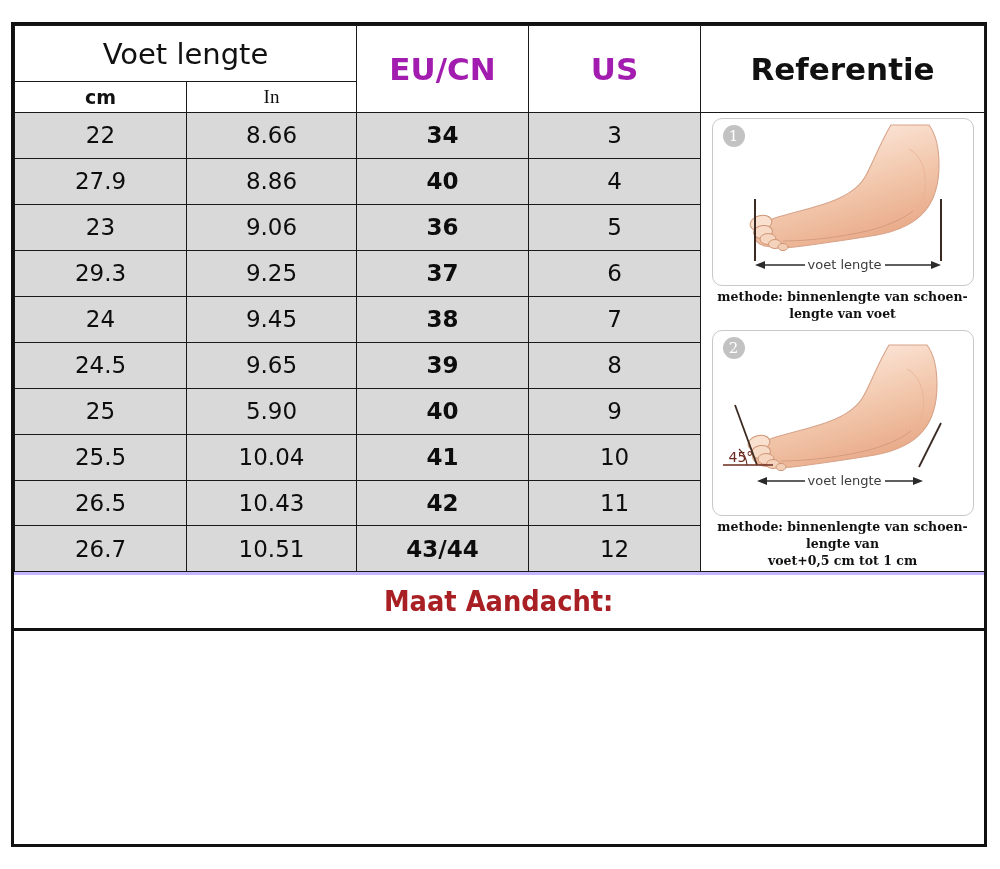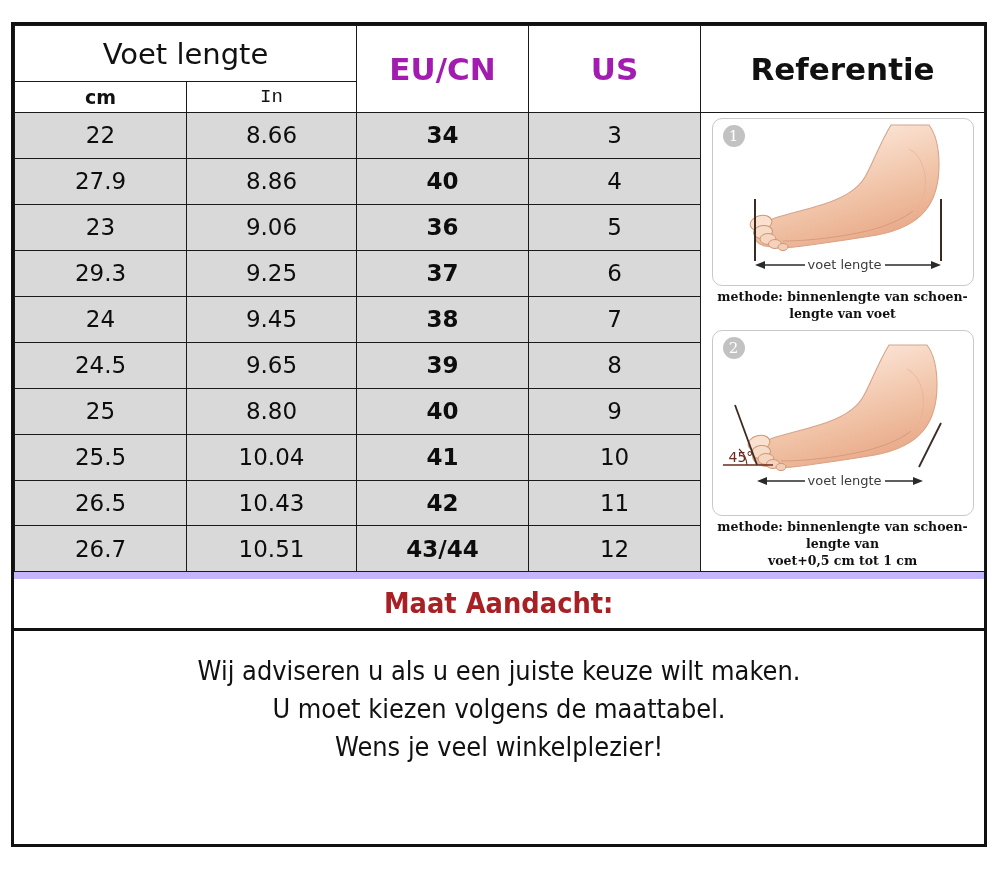--- a/index.html
+++ b/index.html
@@ -84,21 +84,21 @@
   }
   .hdr-sub {
     height: 30px;
     font-size: 19px;
     font-weight: bold;
     color: #111;
     background: #ffffff;
   }
   .hdr-sub.thin {
     font-weight: normal;
-    font-family: Liberation Mono, monospace;
+    font-family: Liberation Serif, serif;
   }
   .hdr-tall {
     font-size: 31px;
     color: #a21caf;
     background: #ffffff;
   }
   .hdr-ref {
     font-size: 31px;
     color: #111;
     background: #ffffff;
@@ -193,21 +193,21 @@
     text-align: center;
     line-height: 1.35;
     padding: 3px 4px 2px 4px;
     width: 100%;
     box-sizing: border-box;
   }
 
   
   .attention-band {
     height: 59px;
-    border-top: 7px solid #c4b5fd;
+    border-top: 3px solid #c4b5fd;
     border-bottom: 3px solid #111111;
     display: flex;
     align-items: center;
     justify-content: center;
     background: #ffffff;
     box-sizing: border-box;
   }
   .attention-text {
     font-family: "DejaVu Sans", sans-serif;
     font-weight: bold;
@@ -389,21 +389,21 @@
           <td>7</td>
         </tr>
         <tr class="data-row">
           <td>24.5</td>
           <td>9.65</td>
           <td class="bold-cell">39</td>
           <td>8</td>
         </tr>
         <tr class="data-row">
           <td>25</td>
-          <td>8.80</td>
+          <td>5.90</td>
           <td class="bold-cell">40</td>
           <td>9</td>
         </tr>
         <tr class="data-row">
           <td>25.5</td>
           <td>10.04</td>
           <td class="bold-cell">41</td>
           <td>10</td>
         </tr>
         <tr class="data-row">
@@ -419,20 +419,15 @@
           <td>12</td>
         </tr>
 
       </tbody>
     </table>
 
     <div class="attention-band">
       <div class="attention-text">Maat Aandacht:</div>
     </div>
 
-    <div class="notes">
-      <div class="note-line">Wij adviseren u als u een juiste keuze wilt maken.</div>
-      <div class="note-line">U moet kiezen volgens de maattabel.</div>
-      <div class="note-line">Wens je veel winkelplezier!</div>
-    </div>
 
   </div>
 </div>
 
 </body></html>

